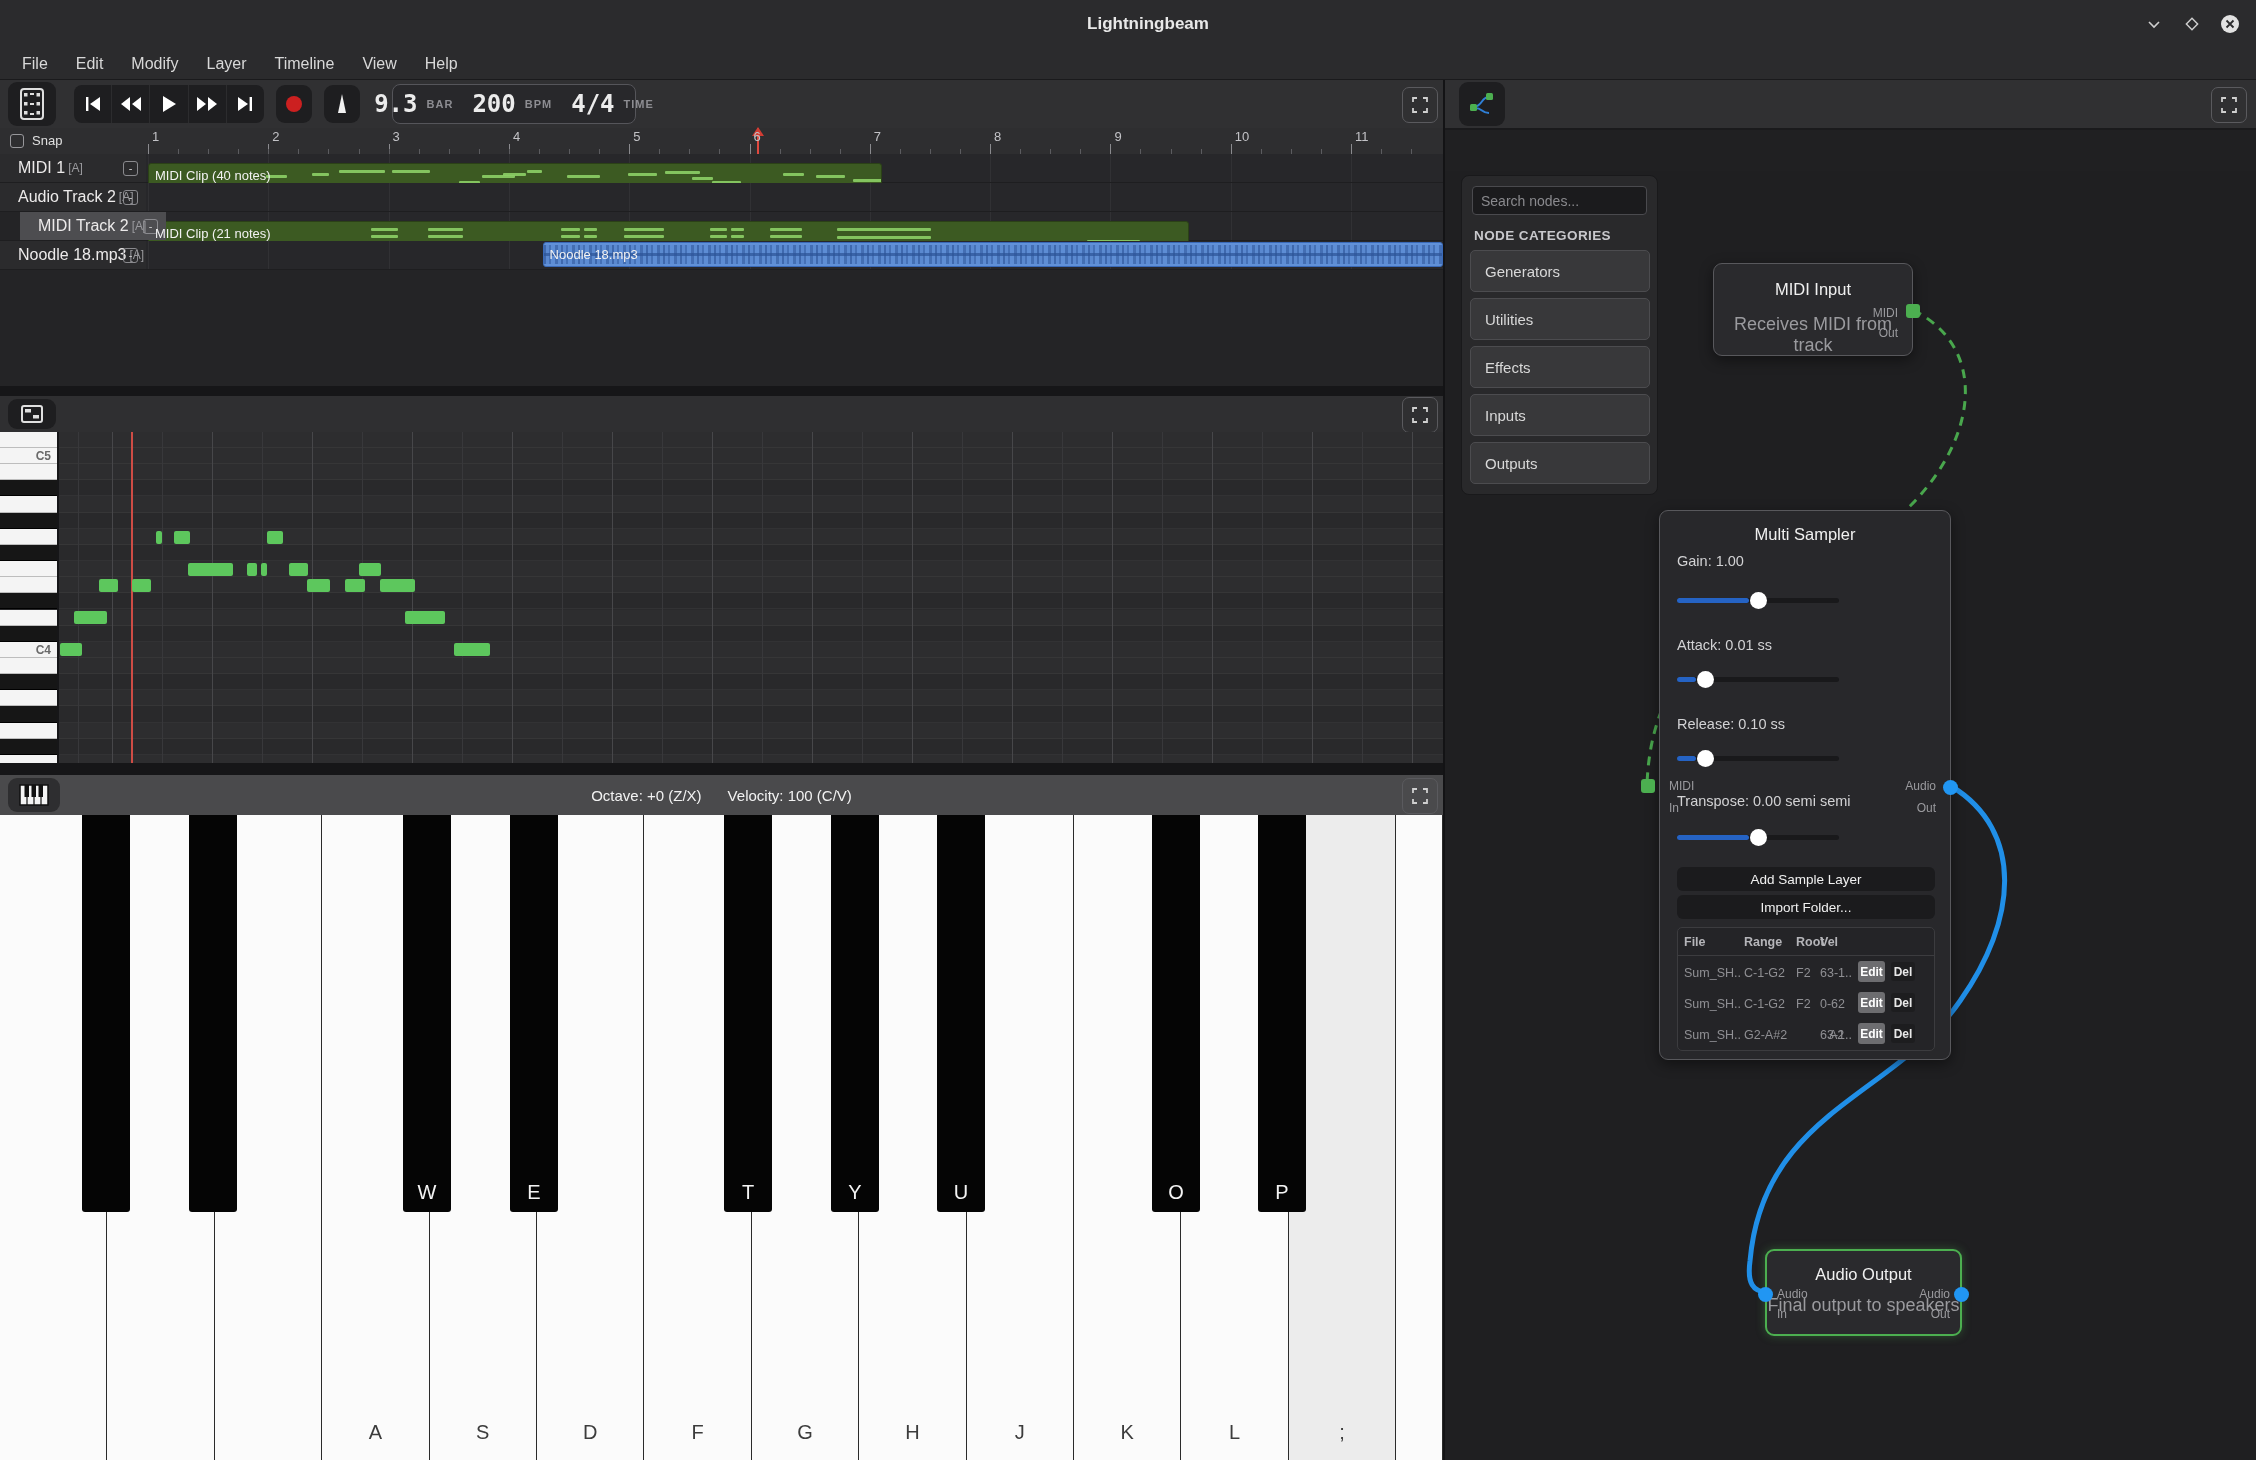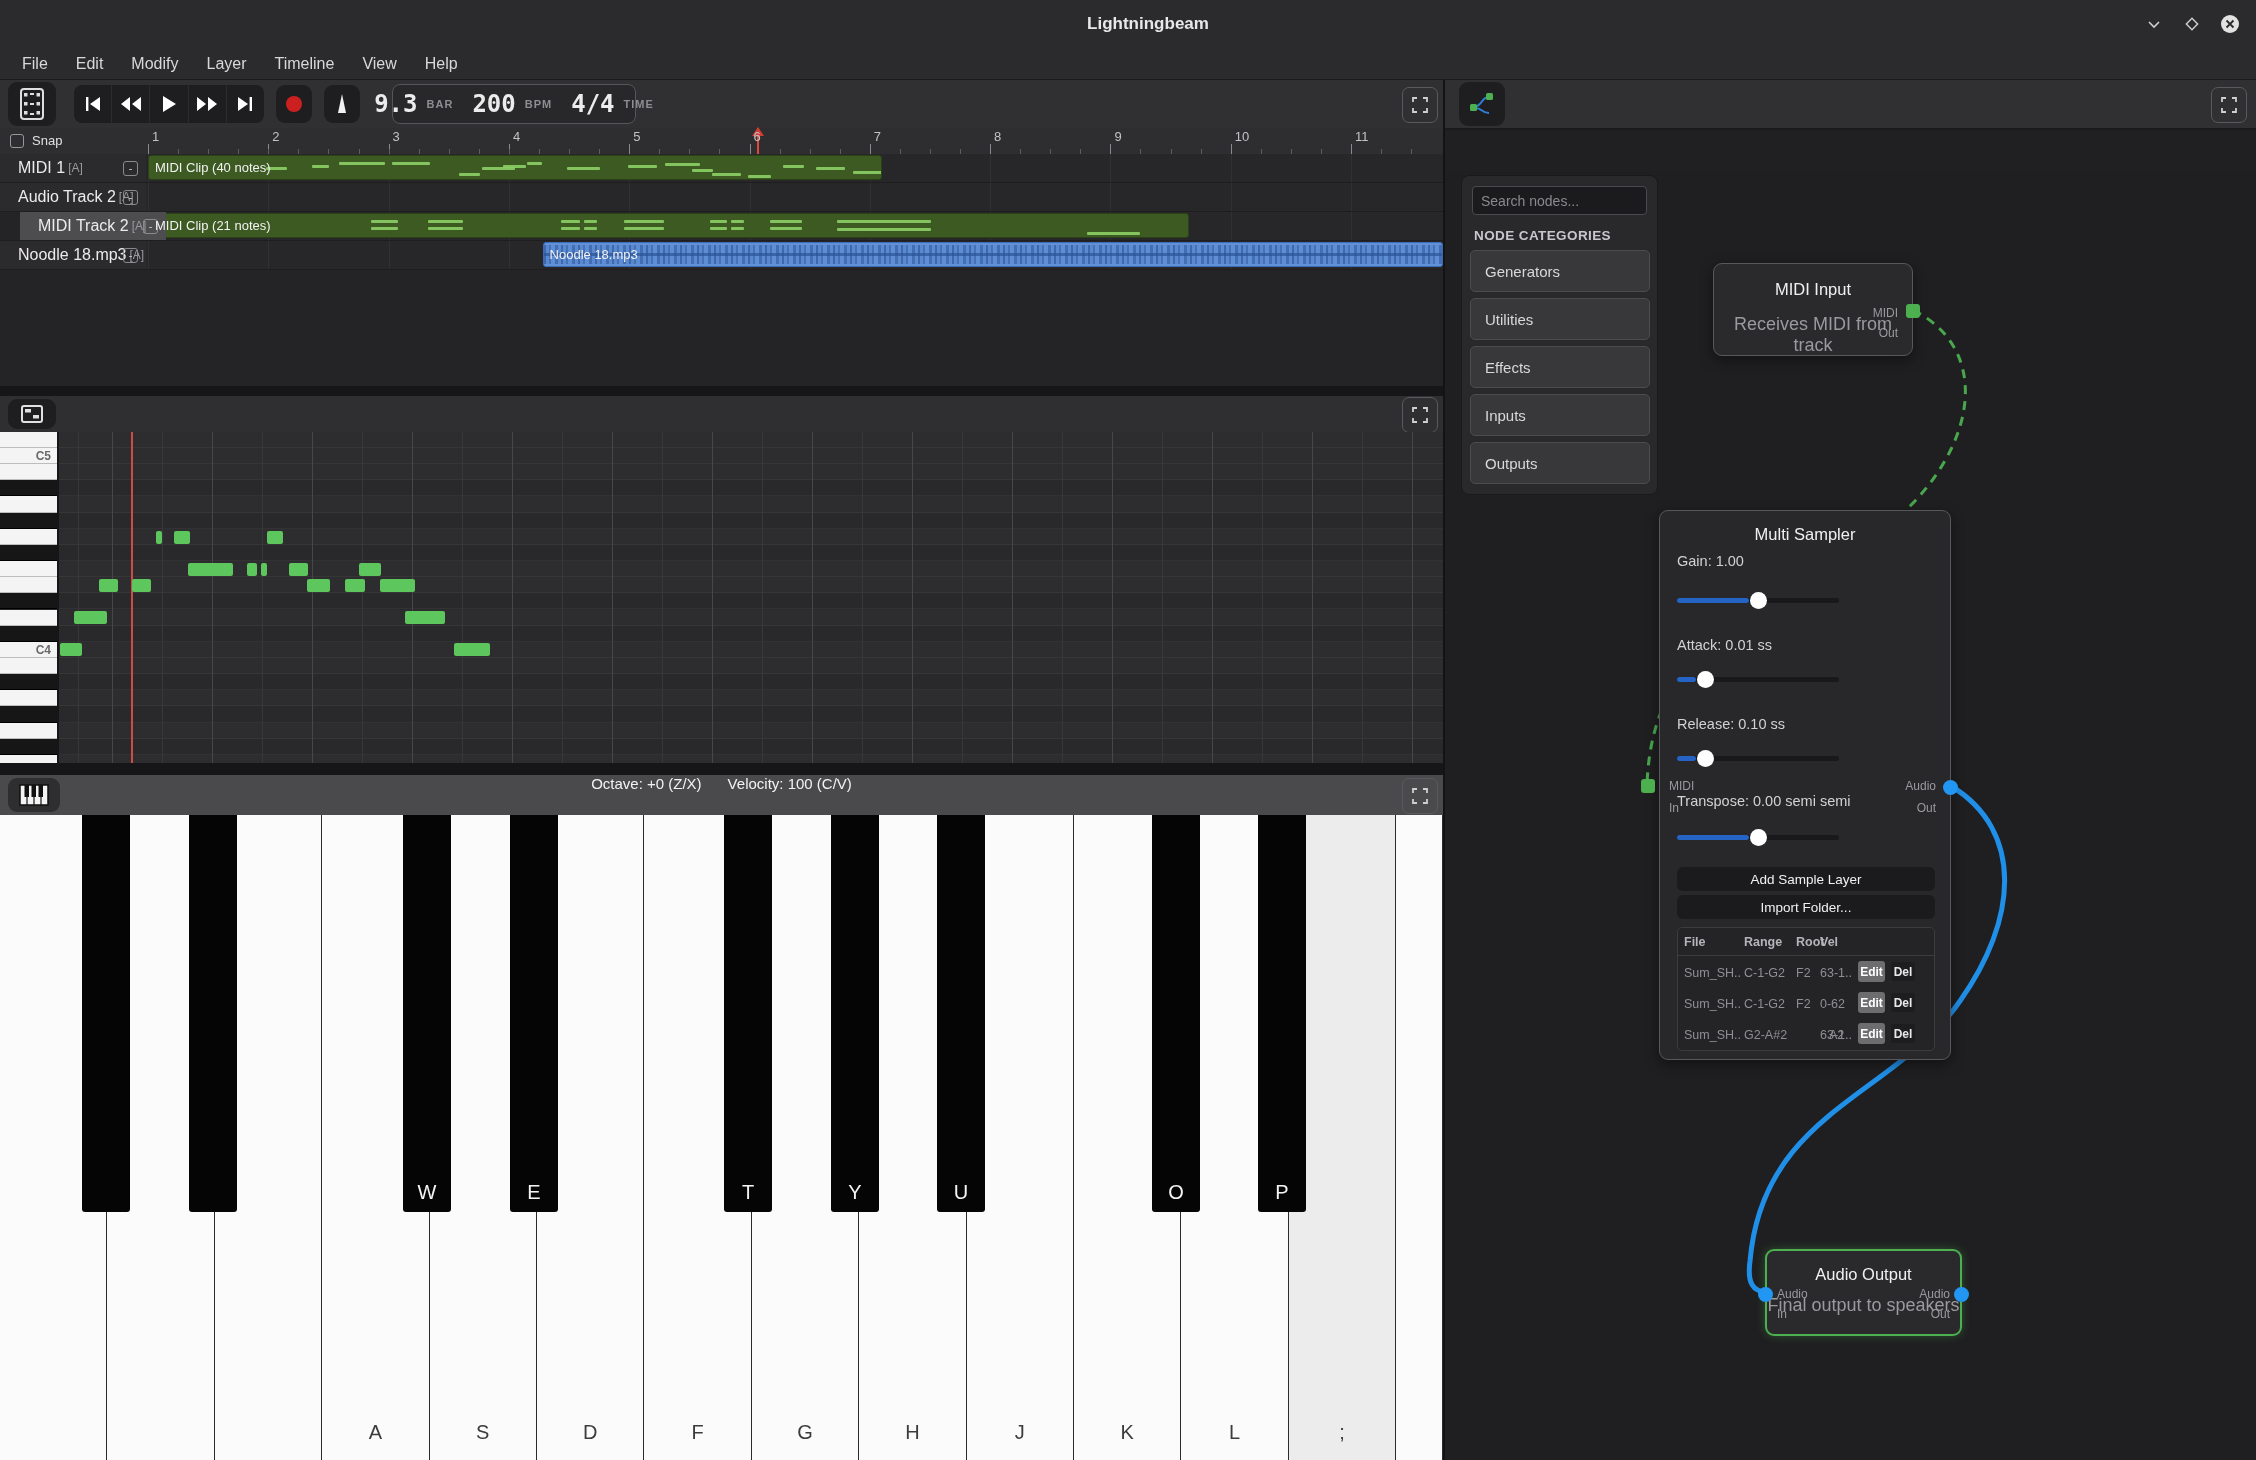--- a/index.html
+++ b/index.html
@@ -47,21 +47,21 @@
   .tname-col{position:absolute;left:0;top:0;width:146px;height:100%;background:#2b2b2d;display:flex;align-items:center;}
   .trackrow.selected .tname-col{background:#4d4d50;margin-left:20px;}
   .tname{margin-left:18px;font-size:16px;color:#eceaea;white-space:nowrap;}
   .ttag{margin-left:3px;font-size:12px;color:#9a9a9e;}
   .tminus{position:absolute;right:8px;top:7px;width:15px;height:15px;border:1.5px solid #8a8a8e;border-radius:3px;
           color:#cfcfcf;font-size:11px;line-height:12px;text-align:center;box-sizing:border-box;}
   .lane{position:absolute;left:146px;top:0;width:1297px;height:100%;background:#27272a;
         background-image:repeating-linear-gradient(90deg,#313134 0 1px,transparent 1px 120.3px);
         background-position:2px 0;}
   .clip{position:absolute;top:1px;height:25px;border-radius:3px;box-sizing:border-box;overflow:hidden;}
-  .clip.midi{background:#3c5a22;border:1px solid #2b4117;}
+  .clip.midi{background:#3c5a22;border:1px solid #2b4117;margin-top:8px;}
   .clip.audio{background:#6191d8;border:1px solid #3a6ab8;}
   .cliplabel{position:absolute;left:6px;top:4px;font-size:13px;color:#f2f2f2;white-space:nowrap;z-index:2;}
   .dash{position:absolute;height:3px;background:#8ccf66;border-radius:1px;opacity:.9;}
   .wave{position:absolute;left:0;top:2px;right:0;bottom:2px;opacity:.75;
     background-image:
       repeating-linear-gradient(90deg, rgba(26,62,128,.65) 0 2px, rgba(26,62,128,.12) 2px 5px, rgba(26,62,128,.5) 5px 7px, rgba(26,62,128,.05) 7px 11px, rgba(26,62,128,.55) 11px 14px, rgba(26,62,128,.1) 14px 17px),
       linear-gradient(180deg, transparent 42%, rgba(26,62,128,.7) 42% 58%, transparent 58%);}
 
   
   #rollsec{position:absolute;left:0;top:316px;width:1443px;height:367px;background:#2a2a2c;}
@@ -78,21 +78,21 @@
   .rrow.b{background:#29292b;}
   #rollvlines{position:absolute;left:59px;top:0;width:1384px;height:331px;
      background-image:repeating-linear-gradient(90deg,#47474a 0 1px,transparent 1px 100px),
                       repeating-linear-gradient(90deg,#38383b 0 1px,transparent 1px 100px);
      background-position:53px 0,103px 0;}
   #rollplayhead{position:absolute;left:131px;top:0;width:2px;height:331px;background:rgba(224,80,72,.9);z-index:4;}
   .note{position:absolute;height:13px;background:#5dc75d;border-radius:2px;z-index:5;}
 
   
   #kbheader{position:absolute;left:0;top:695px;width:1443px;height:40px;background:#4a4a4c;}
-  #kbstatus{position:absolute;left:0;top:0;width:100%;height:40px;display:flex;justify-content:center;gap:26px;
+  #kbstatus{position:absolute;left:0;top:0;width:100%;height:40px;display:flex;align-items:center;justify-content:center;gap:26px;
             font-size:15px;color:#f2f2f2;}
   #keys{position:absolute;left:0;top:735px;width:1443px;height:645px;background:#0c0c0c;}
   .wkey{position:absolute;top:0;height:645px;background:#fbfbfb;border-right:1px solid #2b2b2b;box-sizing:border-box;}
   .wkey.dim{background:#ececec;}
   .wklabel{position:absolute;left:0;bottom:16px;width:100%;text-align:center;font-size:20px;color:#3c3c3c;}
   .bkey{position:absolute;top:0;width:48px;height:397px;background:#050505;border-radius:0 0 3px 3px;z-index:2;}
   .bklabel{position:absolute;left:0;bottom:8px;width:100%;text-align:center;font-size:20px;color:#f4f4f4;}
 
   
   #vdivider{position:absolute;left:1443px;top:80px;width:2px;height:1380px;background:#131315;}

